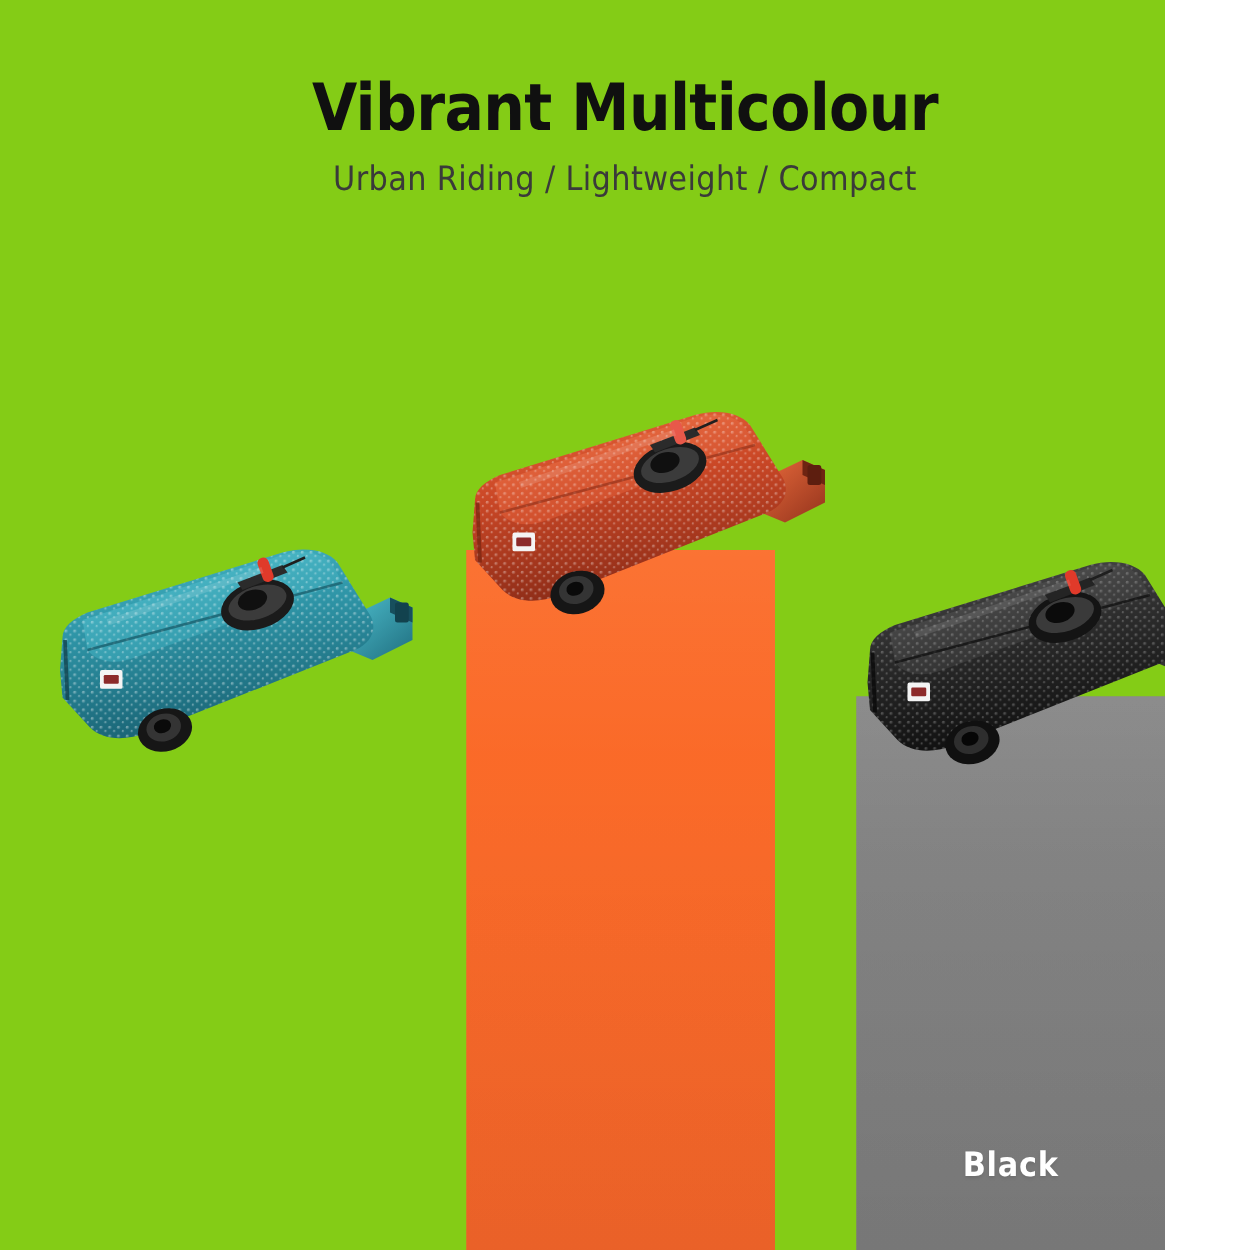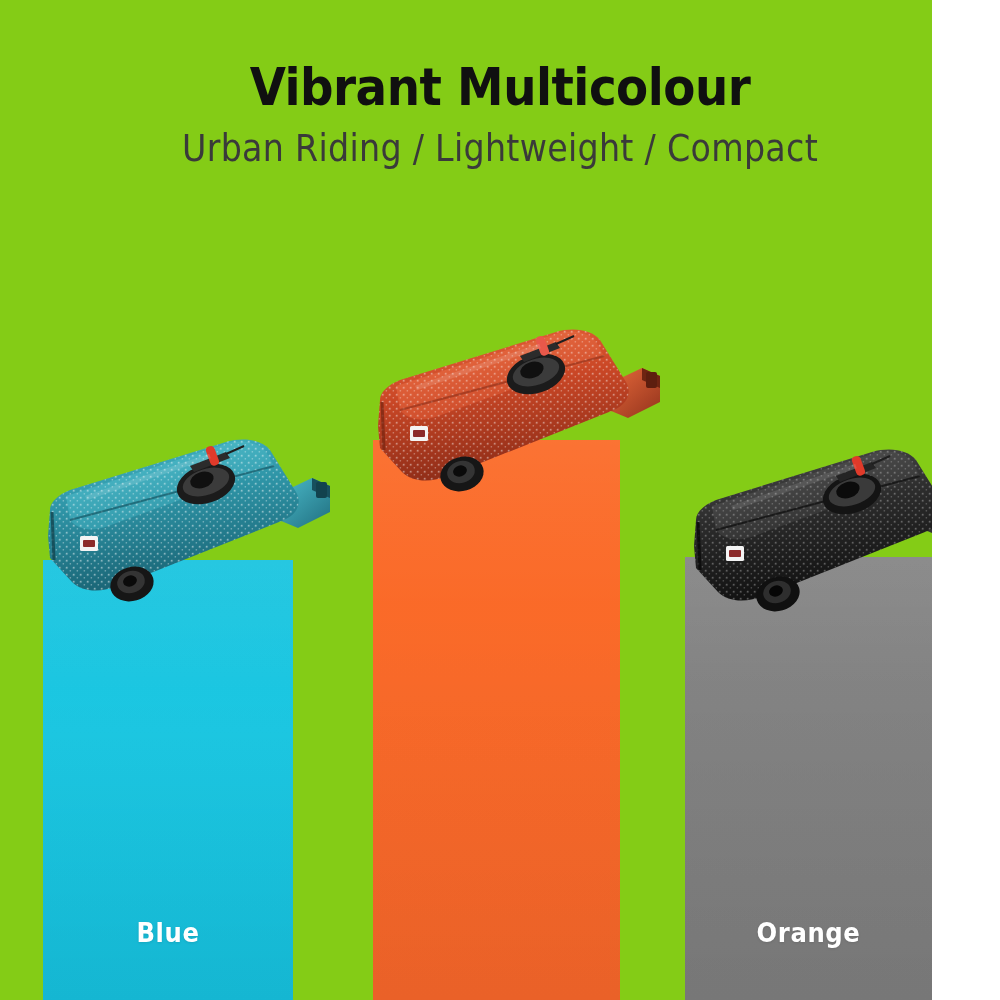--- a/index.html
+++ b/index.html
@@ -15,21 +15,21 @@
   .header{position:absolute;left:0;top:0;width:1000px;text-align:center;}
   .title-main{
     font-size:52px;font-weight:bold;color:#101010;letter-spacing:-0.5px;
     margin-top:60px;line-height:1.05;font-stretch:condensed;
   }
   .title-sub{
     font-size:44px;font-weight:300;color:#1a1a1a;letter-spacing:0px;
     margin-top:16px;line-height:1.05;
   }
   .title-tag{
-    font-size:37px;font-weight:300;color:#3a3a3a;letter-spacing:0.3px;
+    font-size:27px;font-weight:300;color:#3a3a3a;letter-spacing:0.3px;
     margin-top:14px;line-height:1.1;
   }
 
   
   .col{position:absolute;bottom:0;overflow:hidden;}
   .col-label{
     position:absolute;left:0;width:100%;text-align:center;
     color:#ffffff;font-weight:bold;font-size:27px;letter-spacing:0.6px;
     text-shadow:0 1px 3px rgba(0,0,0,.10);
   }
@@ -62,32 +62,28 @@
 </head>
 <body>
 
 <div class="stage">
 
   <div class="header">
     <div class="title-main">Vibrant Multicolour</div>
     <div class="title-tag">Urban Riding / Lightweight / Compact</div>
   </div>
 
-  <div class="col" id="col-blue">
-    <div class="sheen"></div>
-    <div class="col-label">Blue</div>
-  </div>
 
   <div class="col" id="col-orange">
     <div class="sheen"></div>
   </div>
 
   <div class="col" id="col-black">
     <div class="sheen"></div>
-    <div class="col-label">Orange</div>
+    <div class="col-label">Black</div>
   </div>
 
   <div class="product" id="prod-blue">
     <svg viewBox="0 0 320 200" width="320" height="200" aria-hidden="true">
       <defs>
         <linearGradient id="bodyB" x1="0" y1="0" x2="0.25" y2="1">
           <stop offset="0%" stop-color="#45b8c8"></stop>
           <stop offset="45%" stop-color="#2e94a6"></stop>
           <stop offset="100%" stop-color="#1a6576"></stop>
         </linearGradient>

